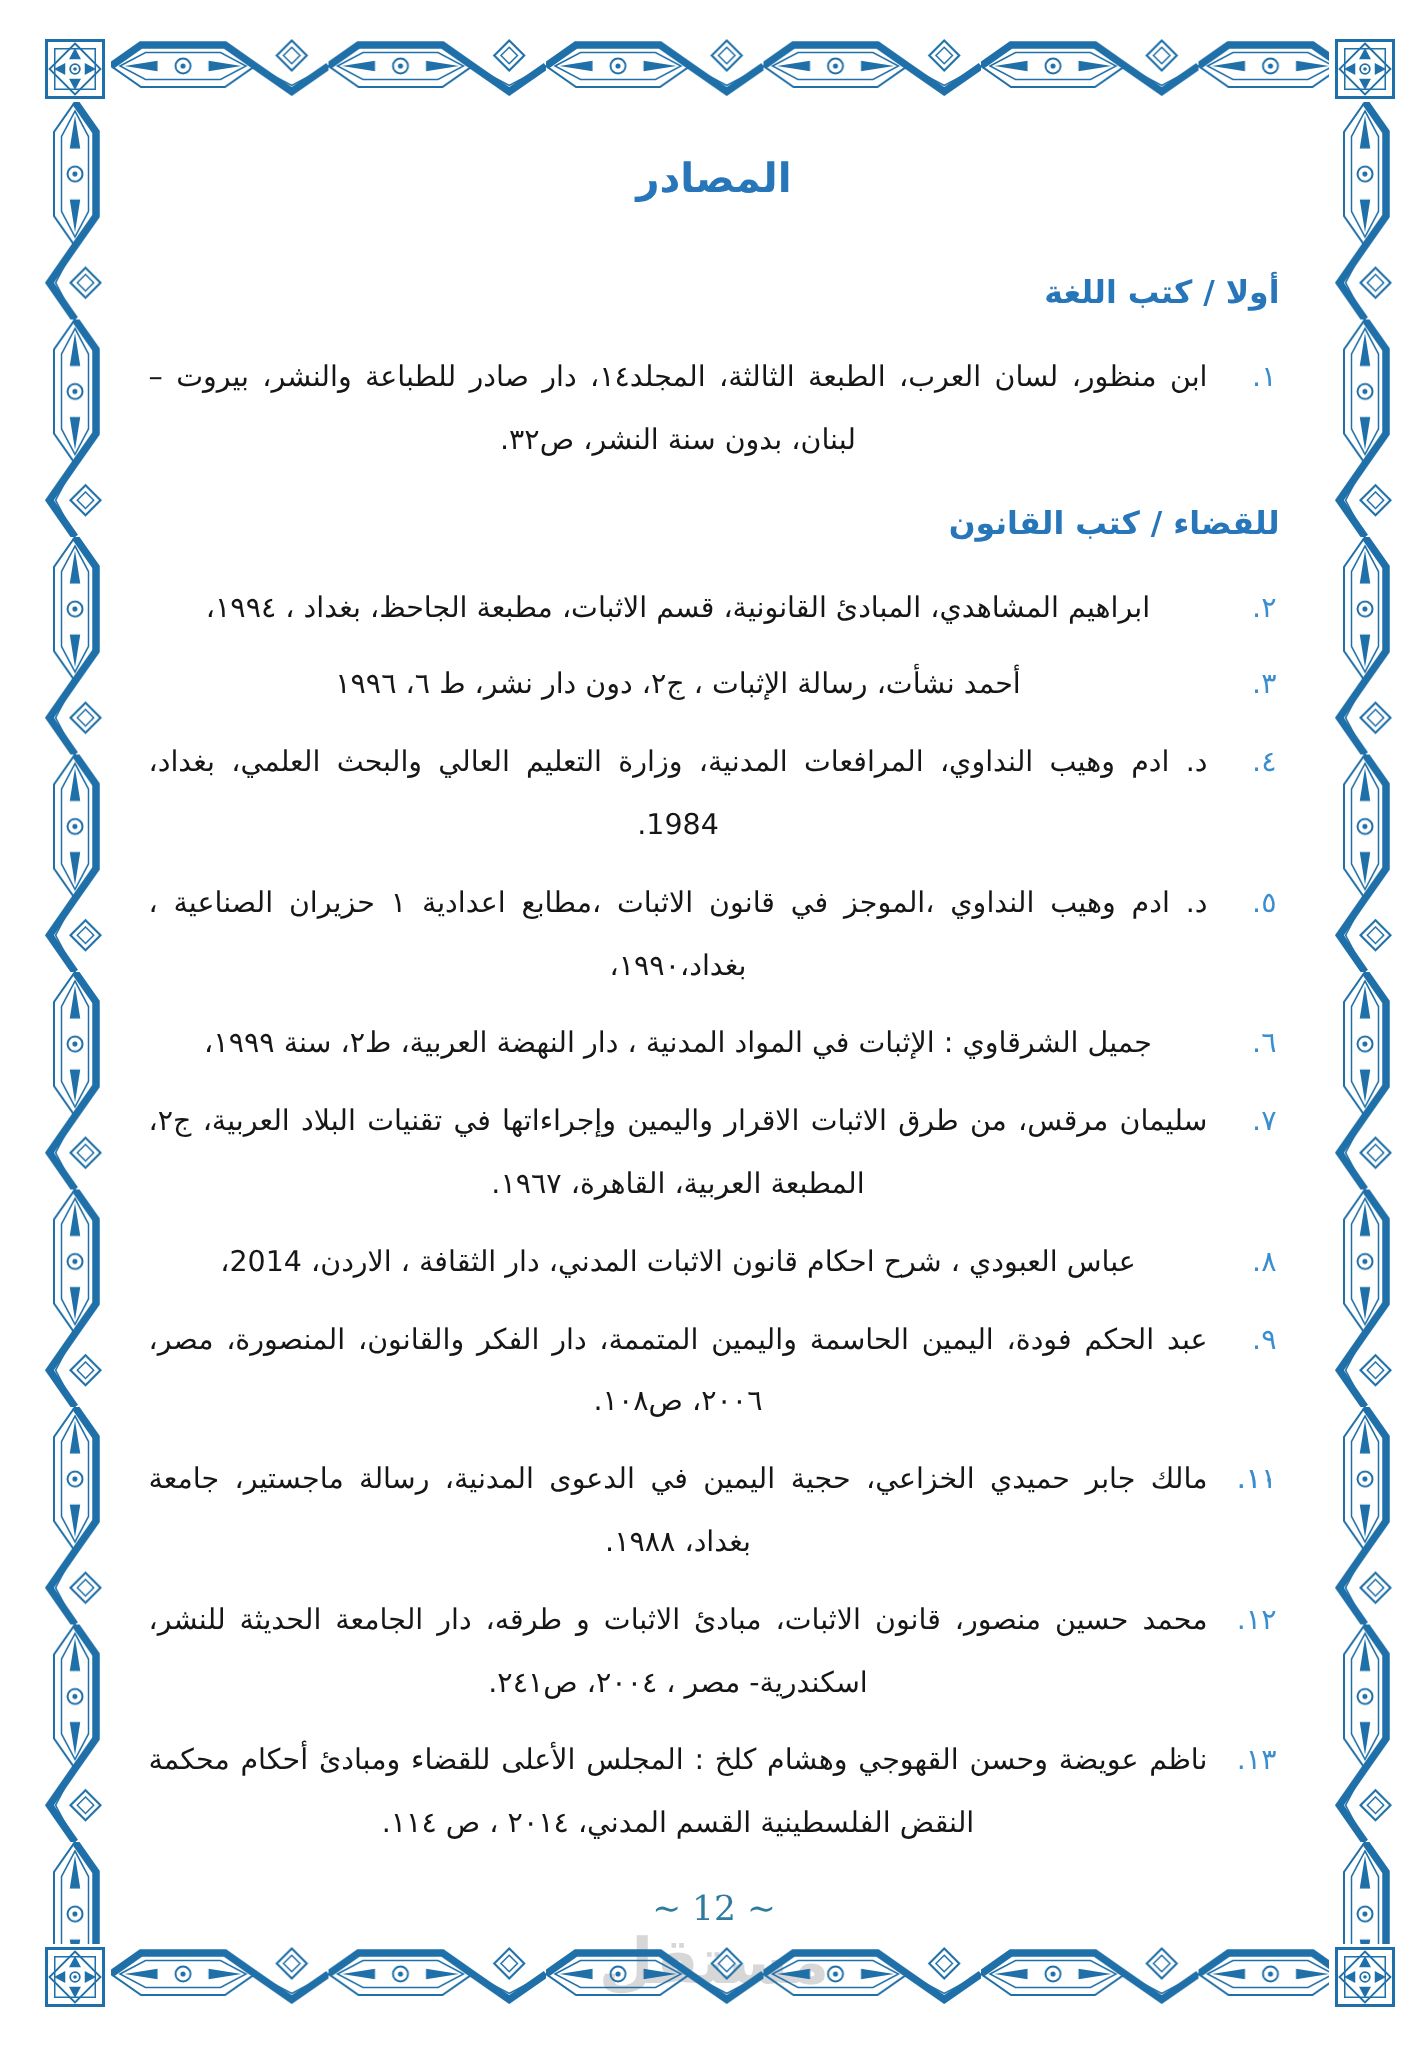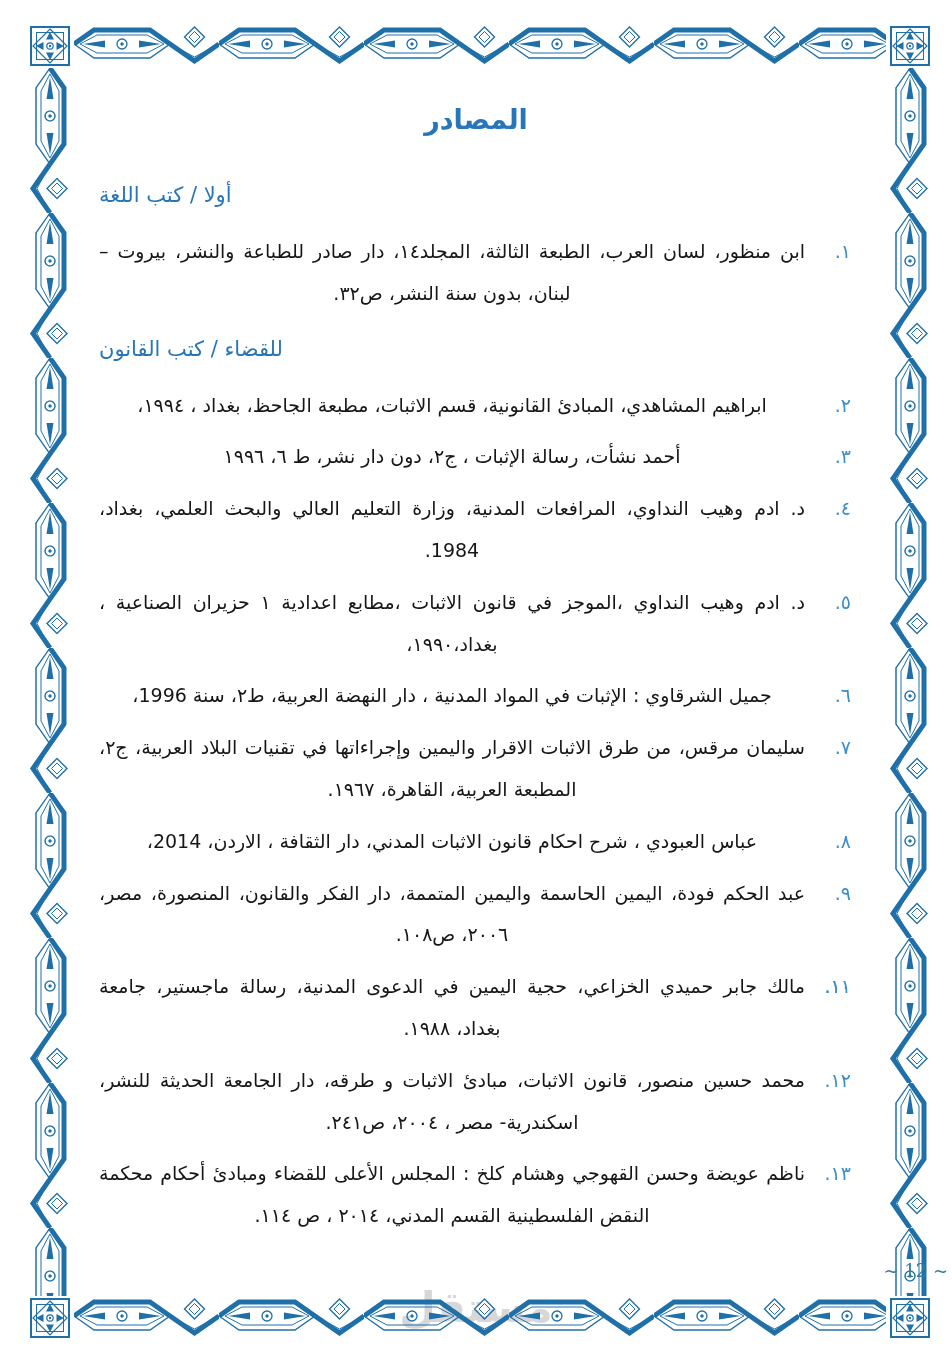--- a/index.html
+++ b/index.html
@@ -19,38 +19,38 @@
   .c-tr { left:884px; top:24px;   }
   .c-bl { left:24px;  top:1296px; }
   .c-br { left:884px; top:1296px; }
   
   .content { position:absolute; top:78px; left:95px; right:95px; height:1178px; overflow:hidden; z-index:1; }
   .title {
     text-align:center; color:#2776B9; font-size:27px; font-weight:bold;
     margin:26px 0 48px 0;
   }
   .sec-heading {
-    text-align:left; color:#2776B9; font-size:21px; font-weight:normal;
+    text-align:right; color:#2776B9; font-size:21px; font-weight:bold;
     margin:22px 0 24px 0;
   }
   .refs { list-style:none; margin:0; padding:0; }
   .ref {
     position:relative; padding-right:48px; margin:4px 0 10px 0;
     font-size:19px; line-height:2.2; color:#161616;
     text-align:justify; text-align-last:center;
   }
   .ref .num { position:absolute; right:2px; top:0; color:#3B8ECD; }
   
   .watermark {
     position:absolute; left:0; right:0; top:1283px; z-index:0;
     text-align:center; font-size:42px; font-weight:bold; color:#D7D7D7; letter-spacing:1px;
   }
   .pageno {
     position:absolute; left:0; right:0; top:1260px; z-index:3;
-    text-align:right; font-size:18px; color:#2F7BA0;
+    text-align:center; font-size:23px; color:#2F7BA0;
     font-family:"DejaVu Serif", serif; direction:ltr;
   }
 </style>
 </head>
 <body>
 
 <div class="page">
 
   <svg width="0" height="0" style="position:absolute" aria-hidden="true">
     <defs>
@@ -138,21 +138,21 @@
       <li class="ref">
         <span class="num">٤.</span>
         <span class="txt">د. ادم وهيب النداوي، المرافعات المدنية، وزارة التعليم العالي والبحث العلمي، بغداد، 1984.</span>
       </li>
       <li class="ref">
         <span class="num">٥.</span>
         <span class="txt">د. ادم وهيب النداوي ،الموجز في قانون الاثبات ،مطابع اعدادية ١ حزيران الصناعية ، بغداد،١٩٩٠،</span>
       </li>
       <li class="ref">
         <span class="num">٦.</span>
-        <span class="txt">جميل الشرقاوي : الإثبات في المواد المدنية ، دار النهضة العربية، ط٢، سنة 1996،</span>
+        <span class="txt">جميل الشرقاوي : الإثبات في المواد المدنية ، دار النهضة العربية، ط٢، سنة ١٩٩٩،</span>
       </li>
       <li class="ref">
         <span class="num">٧.</span>
         <span class="txt">سليمان مرقس، من طرق الاثبات الاقرار واليمين وإجراءاتها في تقنيات البلاد العربية، ج٢، المطبعة العربية، القاهرة، ١٩٦٧.</span>
       </li>
       <li class="ref">
         <span class="num">٨.</span>
         <span class="txt">عباس العبودي ، شرح احكام قانون الاثبات المدني، دار الثقافة ، الاردن، 2014،</span>
       </li>
       <li class="ref">

